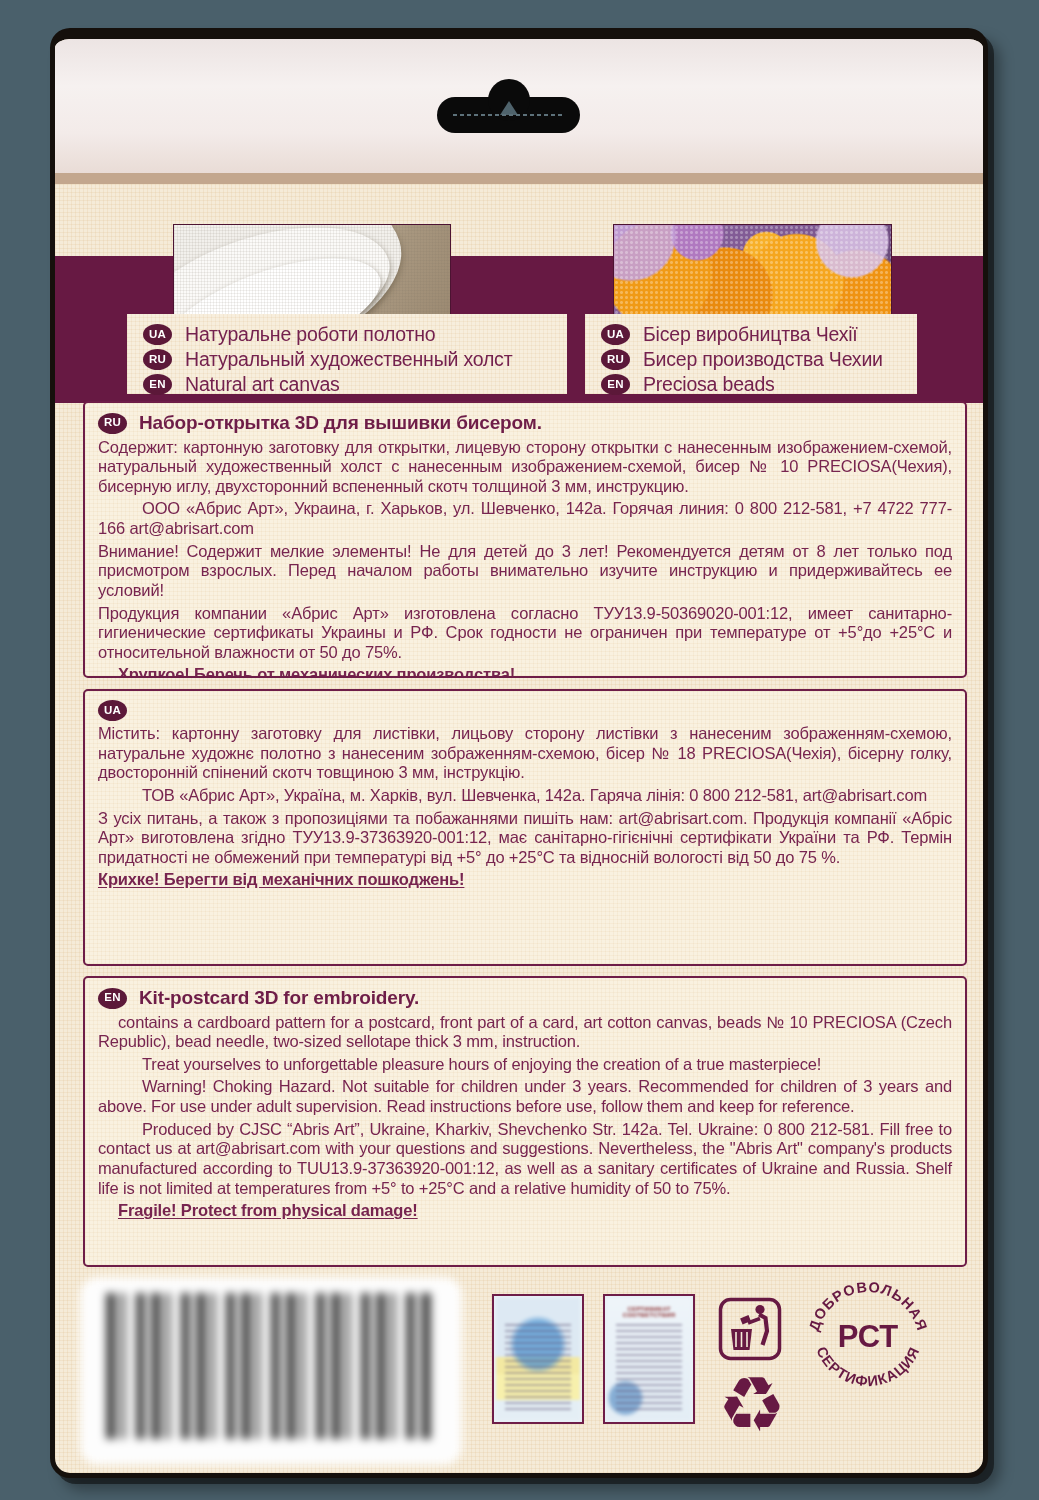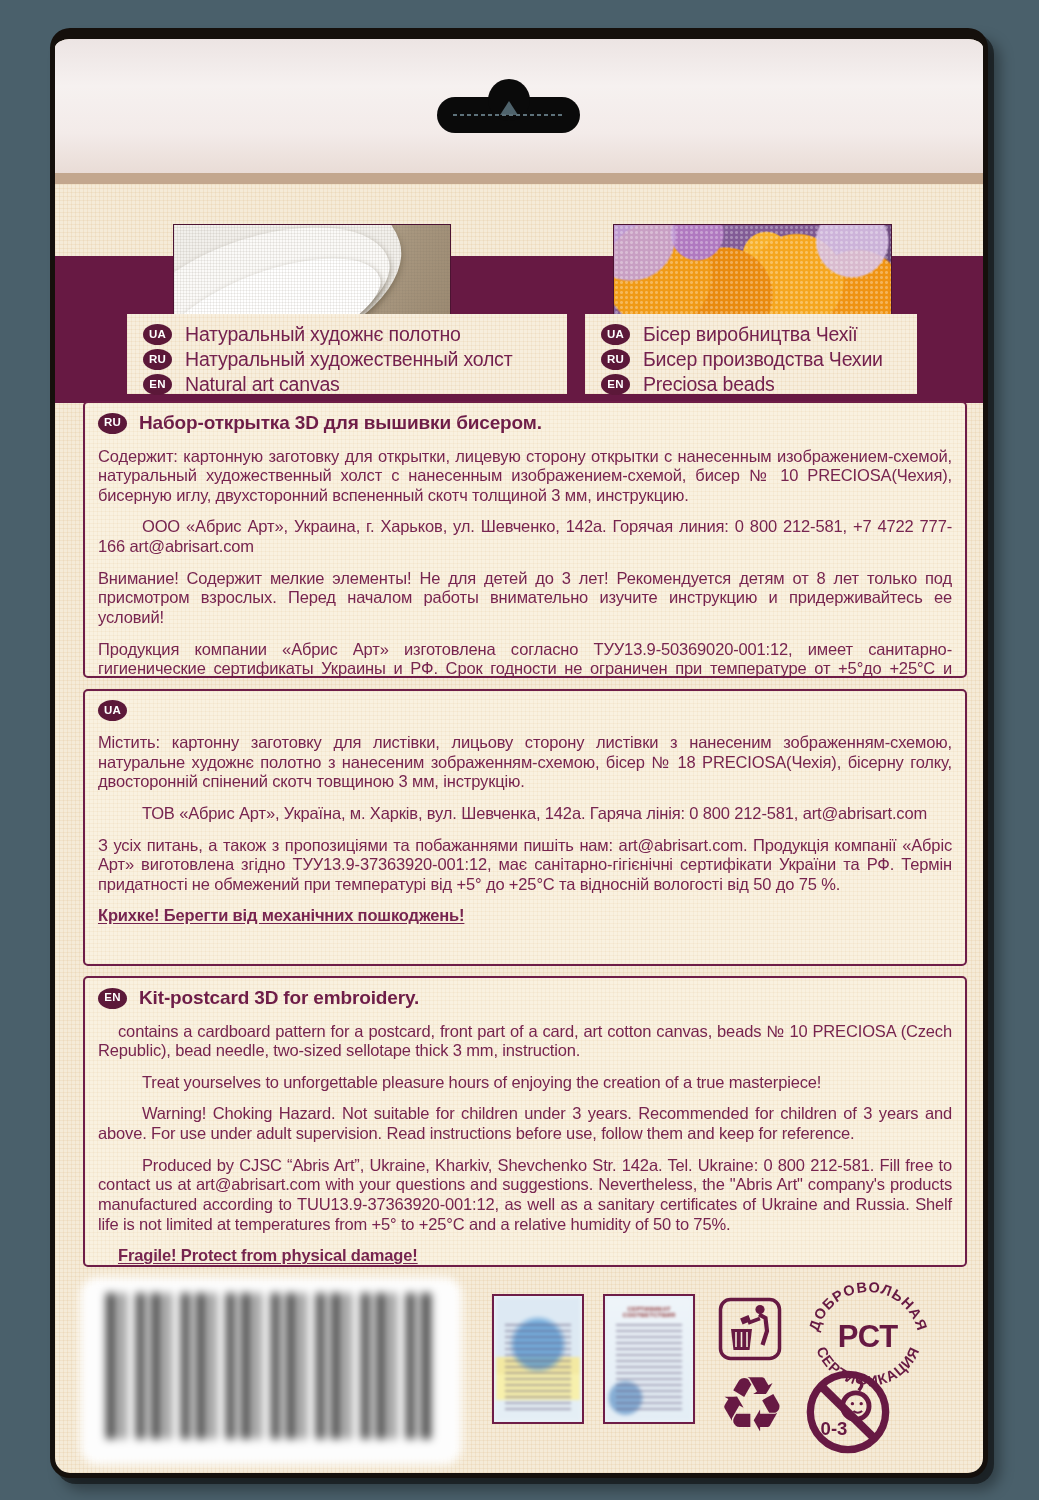--- a/index.html
+++ b/index.html
@@ -80,21 +80,21 @@
     border:2px solid #6e1d48;border-radius:5px;padding:9px 13px 8px 13px;
     background-color:#f9f1e0;color:#77244f;font-size:16.5px;line-height:1.19;
     letter-spacing:-.15px;
     background-image:
       repeating-linear-gradient(0deg, rgba(205,156,88,.08) 0 1px, transparent 1px 4px),
       repeating-linear-gradient(90deg, rgba(205,156,88,.08) 0 1px, transparent 1px 4px);}
   .blk-ru{top:362px;height:277px;}
   .blk-ua{top:650px;height:277px;}
   .blk-en{top:937px;height:291px;}
   .tblock h2{margin:0 0 3px 0;font-size:19px;color:#6e1d48;display:flex;align-items:center;gap:12px;}
-  .tblock p{margin:12px 0;text-align:justify;}
+  .tblock p{margin:3px 0;text-align:justify;}
   .ind{text-indent:44px;}
   .ind-sm{text-indent:20px;}
   .u{text-underline-offset:2px;}
   .bu{font-weight:bold;text-decoration:underline;text-underline-offset:2px;}
   .gap{margin-top:10px;}
 
   
   .barcode{position:absolute;left:25px;top:1238px;width:382px;height:188px;background:#fdfdfd;
     border-radius:18px;filter:blur(4px);}
   .barcode .bars{position:absolute;left:26px;right:26px;top:16px;bottom:26px;
@@ -145,21 +145,21 @@
           <i class="r3"></i>
           <i class="grid"></i>
       </div>
       <div class="photo photo-beads">
         <span class="dots"></span>
       </div>
 
       <div class="lang-box lang-left">
         <div class="lang-row">
           <span class="badge">UA</span>
-          <span class="txt">Натуральный художнє полотно</span>
+          <span class="txt">Натуральне роботи полотно</span>
         </div>
         <div class="lang-row">
           <span class="badge">RU</span>
           <span class="txt">Натуральный художественный холст</span>
         </div>
         <div class="lang-row">
           <span class="badge">EN</span>
           <span class="txt">Natural art canvas</span>
         </div>
       </div>
@@ -252,28 +252,16 @@
           </text>
           <text font-size="14.5" font-weight="bold" fill="#671943" letter-spacing="1">
             <textPath href="#arcB" startOffset="50%" text-anchor="middle">СЕРТИФИКАЦИЯ</textPath>
           </text>
           <text x="75" y="68" text-anchor="middle" font-size="31" font-weight="bold" fill="#671943">РСТ</text>
         </svg>
       </div>
 
       <div class="icon-recycle">♻</div>
 
-      <div class="icon-age">
-        <svg viewBox="0 0 92 92" width="90" height="90">
-          <circle cx="46" cy="46" r="38.5" fill="none" class="ms" stroke-width="7.5"></circle>
-          <circle cx="54" cy="40" r="13.5" fill="none" class="ms" stroke-width="5"></circle>
-          <path class="ms" d="M57 24 q7 -8 -2 -10" fill="none" stroke-width="3.5"></path>
-          <circle class="mf" cx="50.5" cy="37.5" r="1.7"></circle>
-          <circle class="mf" cx="59.5" cy="37.5" r="1.7"></circle>
-          <path class="ms" d="M51.5 45 q4.5 3.5 9 0" fill="none" stroke-width="2.2"></path>
-          <line x1="18" y1="19" x2="74" y2="74" class="ms" stroke-width="8.5"></line>
-          <text x="18" y="69" font-size="19" font-weight="bold" fill="#671943">0-3</text>
-        </svg>
-      </div>
 
     </div>
   </div>
 </div>
 
 </body></html>

